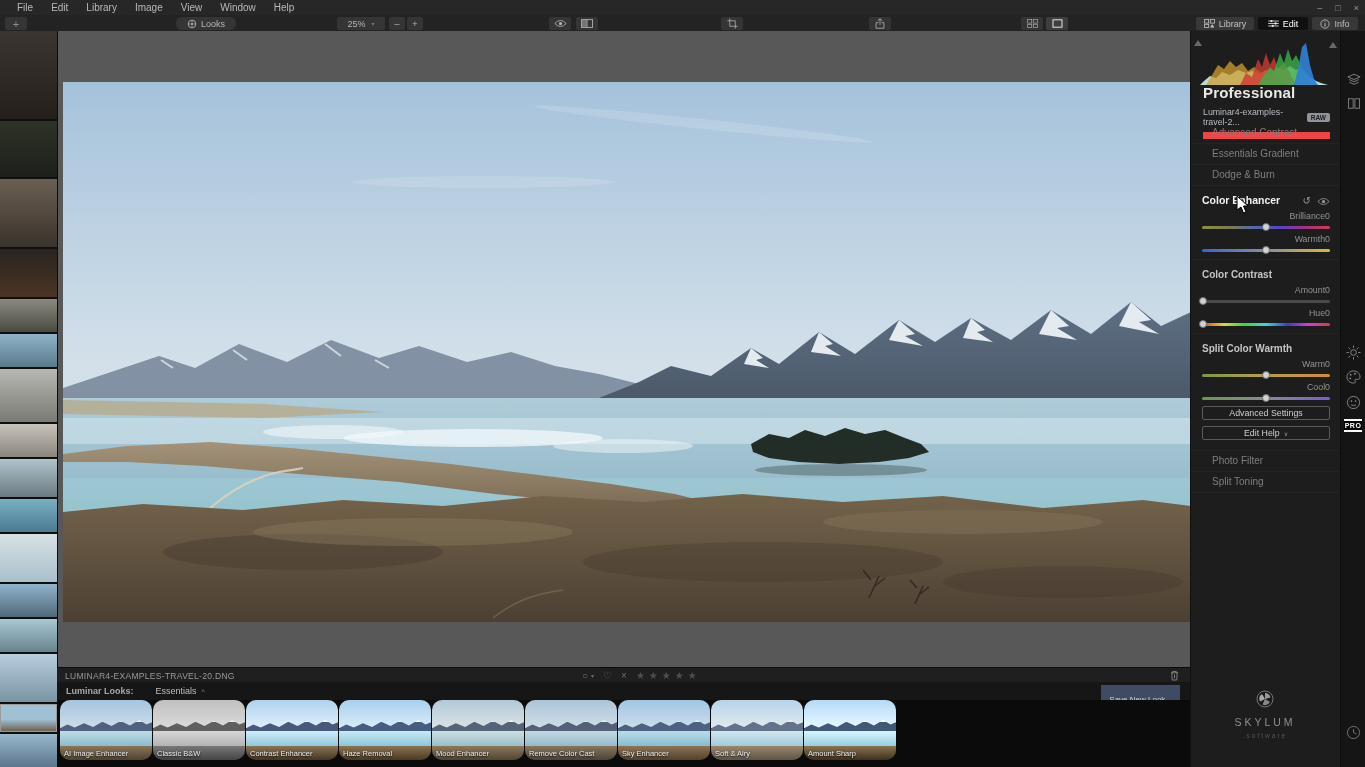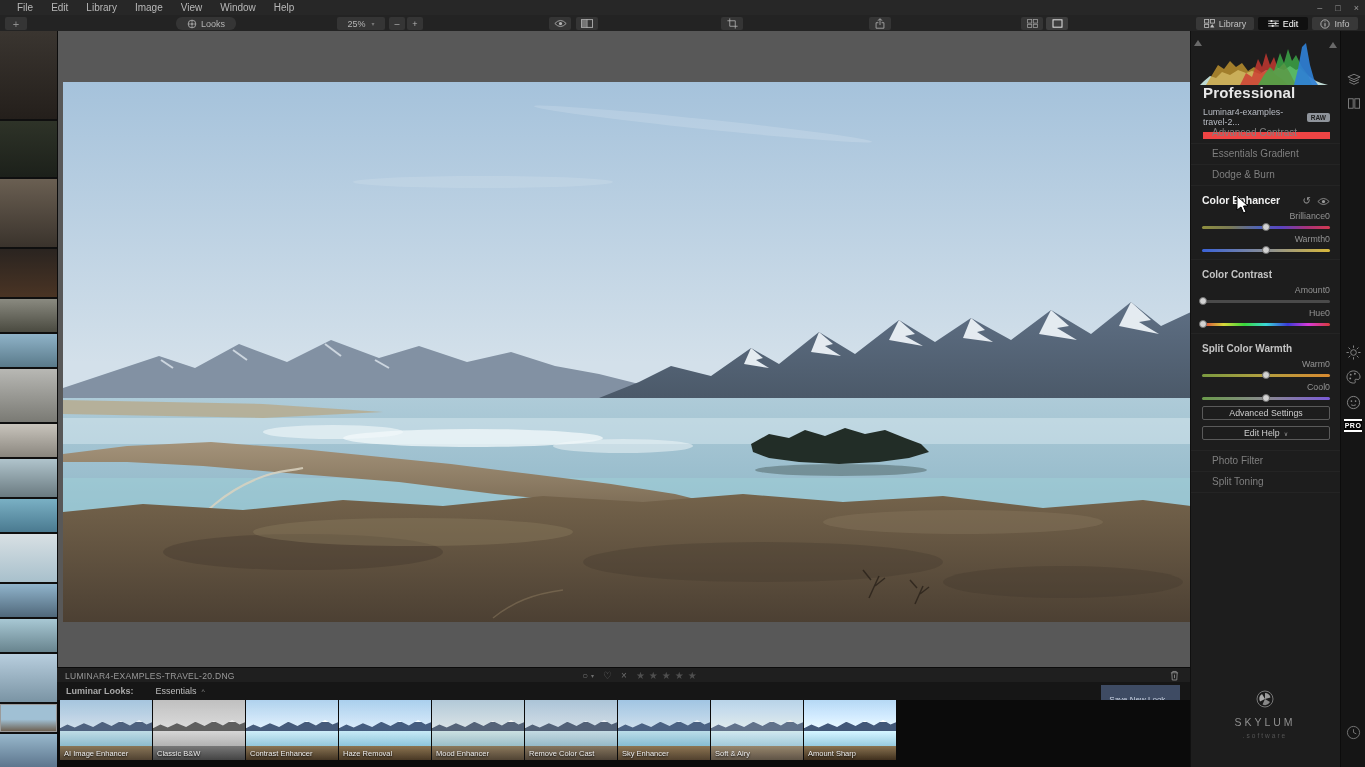--- a/index.html
+++ b/index.html
@@ -56,21 +56,21 @@
   #looks-bar{position:absolute;left:57px;top:682px;width:1133px;height:18px;background:#161616;
              display:flex;align-items:center;font-size:9px;}
   #looks-label{color:#a8a8a8;padding-left:9px;font-weight:bold;}
   #looks-collection{margin-left:22px;color:#bdbdbd;display:flex;gap:5px;align-items:center;}
   #looks-collection .caret{font-size:7px;color:#888;}
   #btn-save-look{position:absolute;right:10px;top:3px;height:28px;padding:0 8px;border-radius:0;
                  background:#3e4b63;color:#cdd6e6;font-size:8px;display:flex;align-items:center;}
   
   #looks-strip{position:absolute;left:57px;top:700px;width:1133px;height:67px;background:#0b0b0b;
                display:flex;padding-left:3px;box-sizing:border-box;}
-  .look-thumb{position:relative;width:92px;height:60px;margin-right:1px;flex:none;overflow:hidden;background:#222;}
+  .look-thumb{position:relative;width:92px;height:60px;margin-right:1px;flex:none;overflow:hidden;background:#222;border-radius:10px;}
   .mini-scene{position:absolute;inset:0;}
   .ms-sky{position:absolute;top:0;left:0;right:0;height:46%;background:linear-gradient(#a9c4da,#d0dde8);}
   .ms-mtn{position:absolute;top:30%;left:0;right:0;height:24%;
           background:linear-gradient(#e8eef4 0 26%,#50617a 26%);
           clip-path:polygon(0 100%,0 72%,8% 46%,16% 66%,26% 36%,36% 62%,46% 26%,56% 56%,66% 20%,76% 52%,86% 14%,94% 46%,100% 30%,100% 100%);}
   .ms-water{position:absolute;top:52%;left:0;right:0;height:26%;background:linear-gradient(#c2dbe4,#8fb8c8);}
   .ms-land{position:absolute;bottom:0;left:0;right:0;height:24%;background:linear-gradient(#87765c,#4e4234);}
   .look-label{position:absolute;left:4px;bottom:2px;font-size:7.5px;color:#ececec;text-shadow:0 1px 2px #000;}
   
   #right-panel{position:absolute;left:1190px;top:31px;width:150px;height:736px;background:#1d1d1d;

